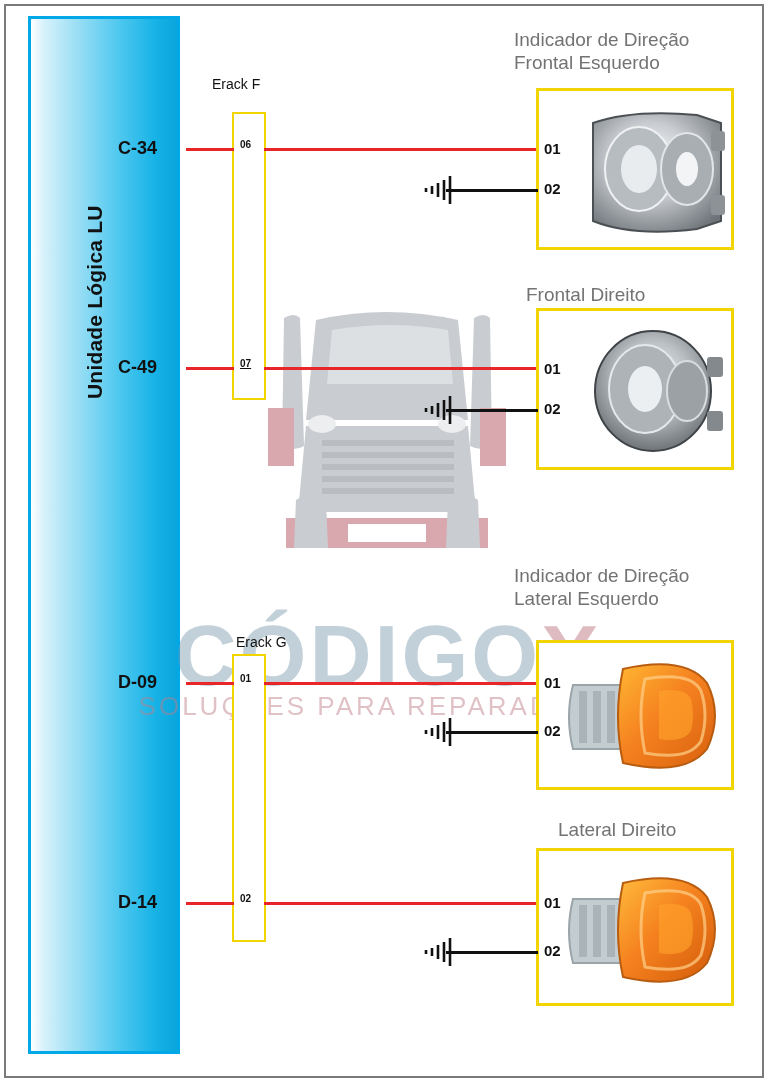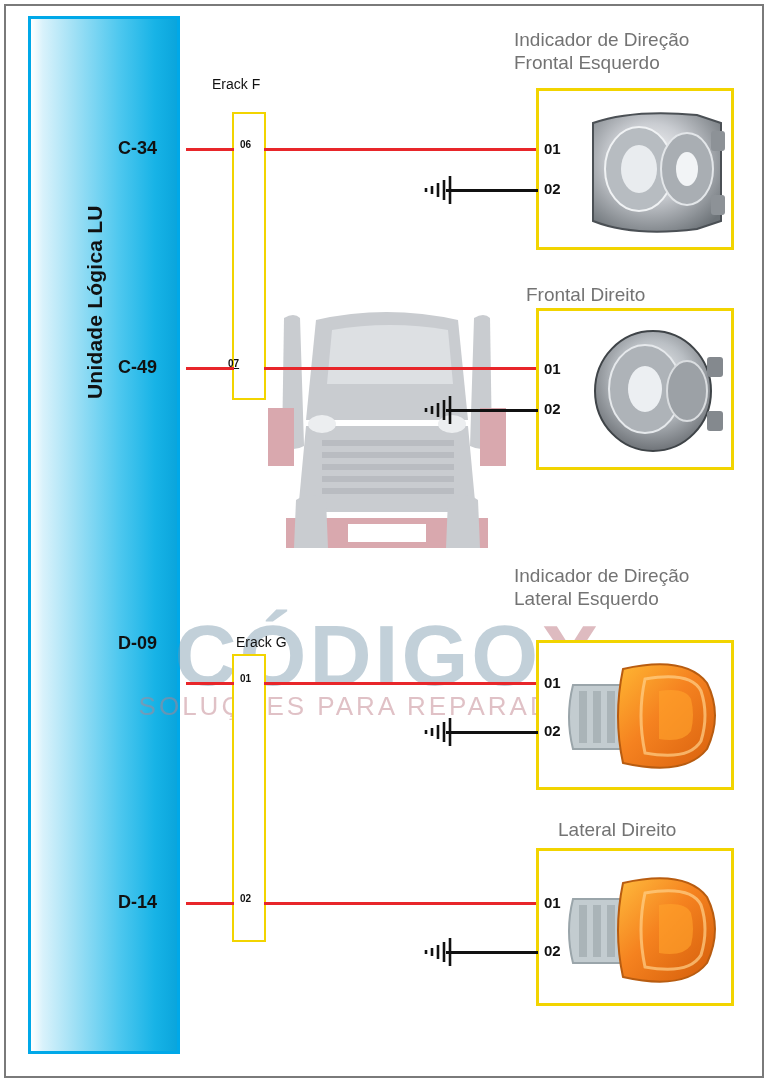--- a/index.html
+++ b/index.html
@@ -196,21 +196,21 @@
   <div class="wm-text">
     <div class="wm-main">
       <span>CÓDIGO</span><span class="x">X</span>
     </div>
     <div class="wm-sub">SOLUÇÕES PARA REPARADORES</div>
   </div>
 
   <div class="erack-title" style="left:212px; top:76px;">Erack F</div>
   <div class="erack" style="left:232px; top:112px; width:34px; height:288px;"></div>
   <div class="erack-pin" style="left:240px; top:139px;">06</div>
-  <div class="erack-pin" style="left:228px; top:358px;text-decoration:underline;">07</div>
+  <div class="erack-pin" style="left:240px; top:358px;text-decoration:underline;">07</div>
 
   <div class="erack-title" style="left:212px; top:634px;margin-left:24px;">Erack G</div>
   <div class="erack" style="left:232px; top:654px; width:34px; height:288px;"></div>
   <div class="erack-pin" style="left:240px; top:673px;">01</div>
   <div class="erack-pin" style="left:240px; top:893px;">02</div>
 
   <div class="pin-ecu" style="left:118px; top:138px;">C-34</div>
   <div class="wire-red" style="left:186px; top:148px; width:48px;"></div>
   <div class="wire-red" style="left:264px; top:148px; width:274px;"></div>
 
@@ -275,21 +275,21 @@
   <svg class="gnd" style="left:420px; top:393px; width:34px; height:34px;" viewBox="0 0 34 34" xmlns="http://www.w3.org/2000/svg">
     <g stroke="#111" stroke-width="2.6">
       <line x1="30" y1="3" x2="30" y2="31"></line>
       <line x1="24" y1="7" x2="24" y2="27"></line>
       <line x1="18" y1="10" x2="18" y2="24"></line>
       <line x1="12" y1="13" x2="12" y2="21"></line>
       <line x1="6" y1="15" x2="6" y2="19"></line>
     </g>
   </svg>
 
-  <div class="pin-ecu" style="left:118px; top:633px;text-align:center;">D-09</div>
+  <div class="pin-ecu" style="left:118px; top:672px;text-align:center;">D-09</div>
   <div class="wire-red" style="left:186px; top:682px; width:48px;"></div>
   <div class="wire-red" style="left:264px; top:682px; width:274px;"></div>
 
   <div class="lamp-title" style="left:514px; top:564px;">Indicador de Direção
 Lateral Esquerdo</div>
   <div class="lampbox" style="left:536px; top:640px; width:198px; height:150px;">
     <svg class="marker" style="left:20px; top:8px; width:178px; height:132px;" viewBox="0 0 178 132" xmlns="http://www.w3.org/2000/svg">
       <defs>
         <linearGradient id="amb1" x1="0" y1="0" x2="1" y2="1">
           <stop offset="0%" stop-color="#ffb733"></stop>

